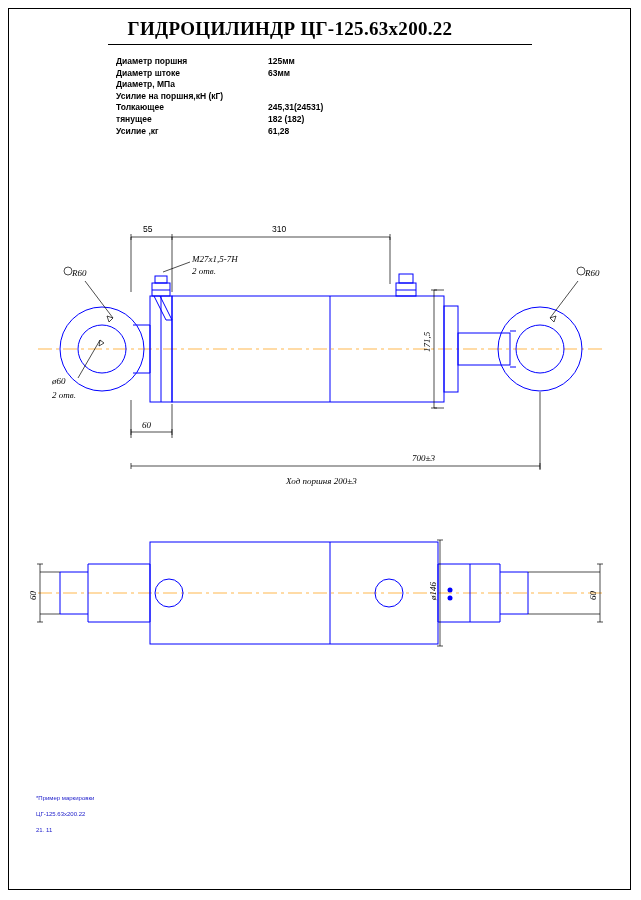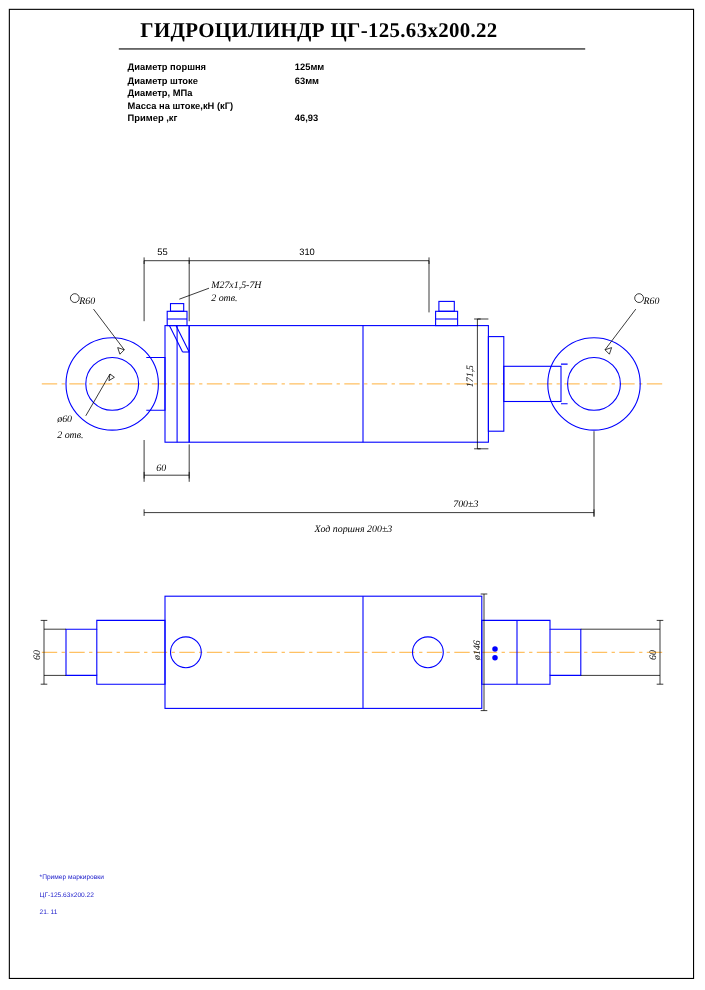--- a/index.html
+++ b/index.html
@@ -46,26 +46,34 @@
         </tr>
         <tr>
           <td class="k">Диаметр штоке</td>
           <td class="v">63мм</td>
         </tr>
         <tr>
           <td class="k">Диаметр, МПа</td>
           <td class="v"></td>
         </tr>
         <tr>
-          <td class="k">Масса на штоке,кН (кГ)</td>
+          <td class="k">Усилие на поршня,кН (кГ)</td>
           <td class="v"></td>
         </tr>
         <tr>
-          <td class="k">Пример ,кг</td>
-          <td class="v">46,93</td>
+          <td class="k">Толкающее</td>
+          <td class="v">245,31(24531)</td>
+        </tr>
+        <tr>
+          <td class="k">тянущее</td>
+          <td class="v">182 (182)</td>
+        </tr>
+        <tr>
+          <td class="k">Усилие ,кг</td>
+          <td class="v">61,28</td>
         </tr>
       </tbody>
     </table>
   </div>
 
   <svg width="641" height="900">
 
     <line class="cl" x1="38" y1="349" x2="604" y2="349"></line>
 
     <circle class="bl" cx="102" cy="349" r="42"></circle>

